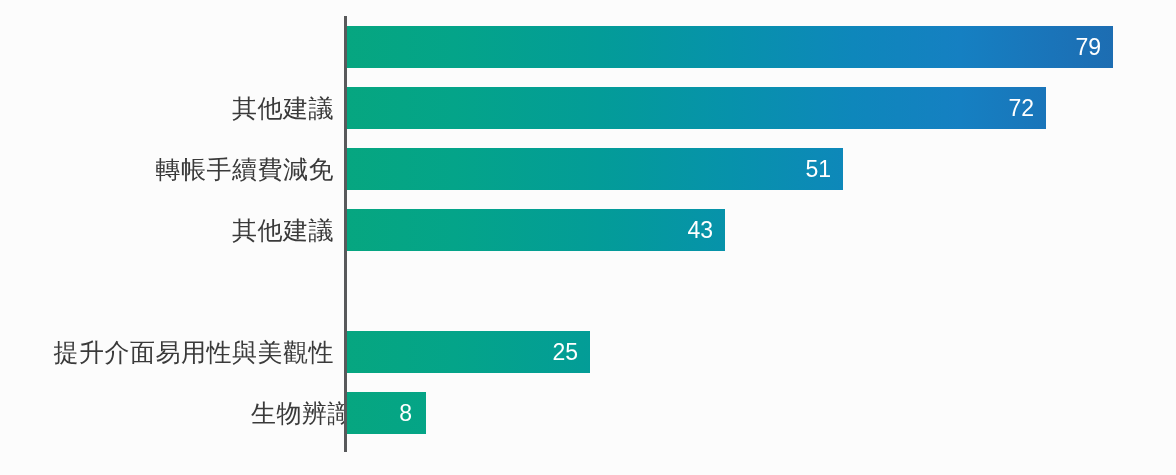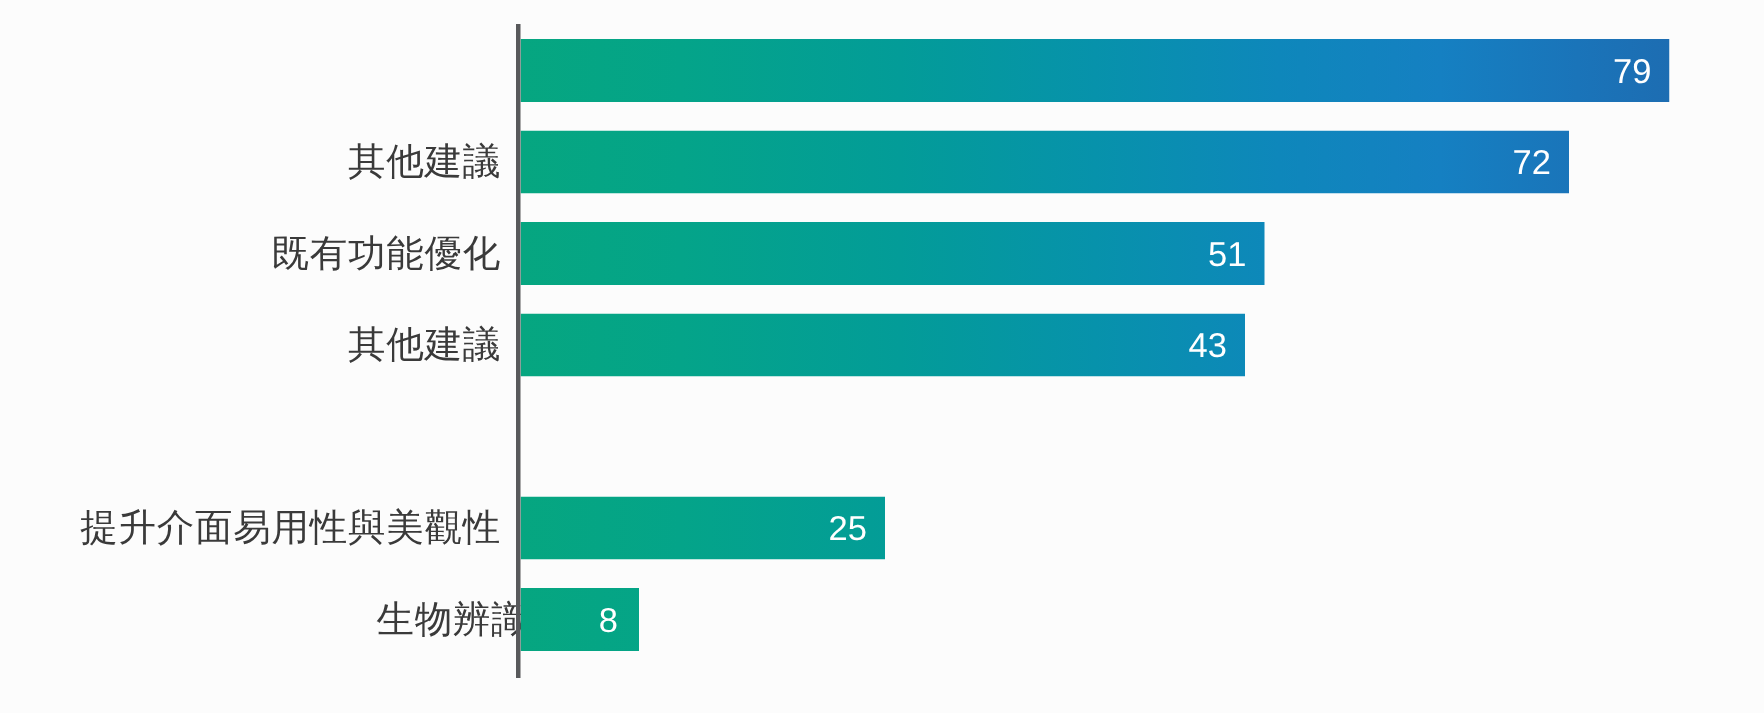--- a/index.html
+++ b/index.html
@@ -117,30 +117,30 @@
 
     <div class="bar-row" style="top:87px;">
       <div class="bar-label">其他建議</div>
       <div class="bar-track" style="width:699px;">
         <div class="bar-fill"></div>
         <div class="bar-value" style="right:12px;">72</div>
       </div>
     </div>
 
     <div class="bar-row" style="top:148px;">
-      <div class="bar-label">既有功能優化</div>
+      <div class="bar-label">轉帳手續費減免</div>
       <div class="bar-track" style="width:496px;">
         <div class="bar-fill"></div>
         <div class="bar-value" style="right:12px;">51</div>
       </div>
     </div>
 
     <div class="bar-row" style="top:209px;">
       <div class="bar-label">其他建議</div>
-      <div class="bar-track" style="width:483px;">
+      <div class="bar-track" style="width:378px;">
         <div class="bar-fill"></div>
         <div class="bar-value" style="right:12px;">43</div>
       </div>
     </div>
 
     <div class="bar-row" style="top:270px;">
     </div>
 
     <div class="bar-row" style="top:331px;">
       <div class="bar-label">提升介面易用性與美觀性</div>

